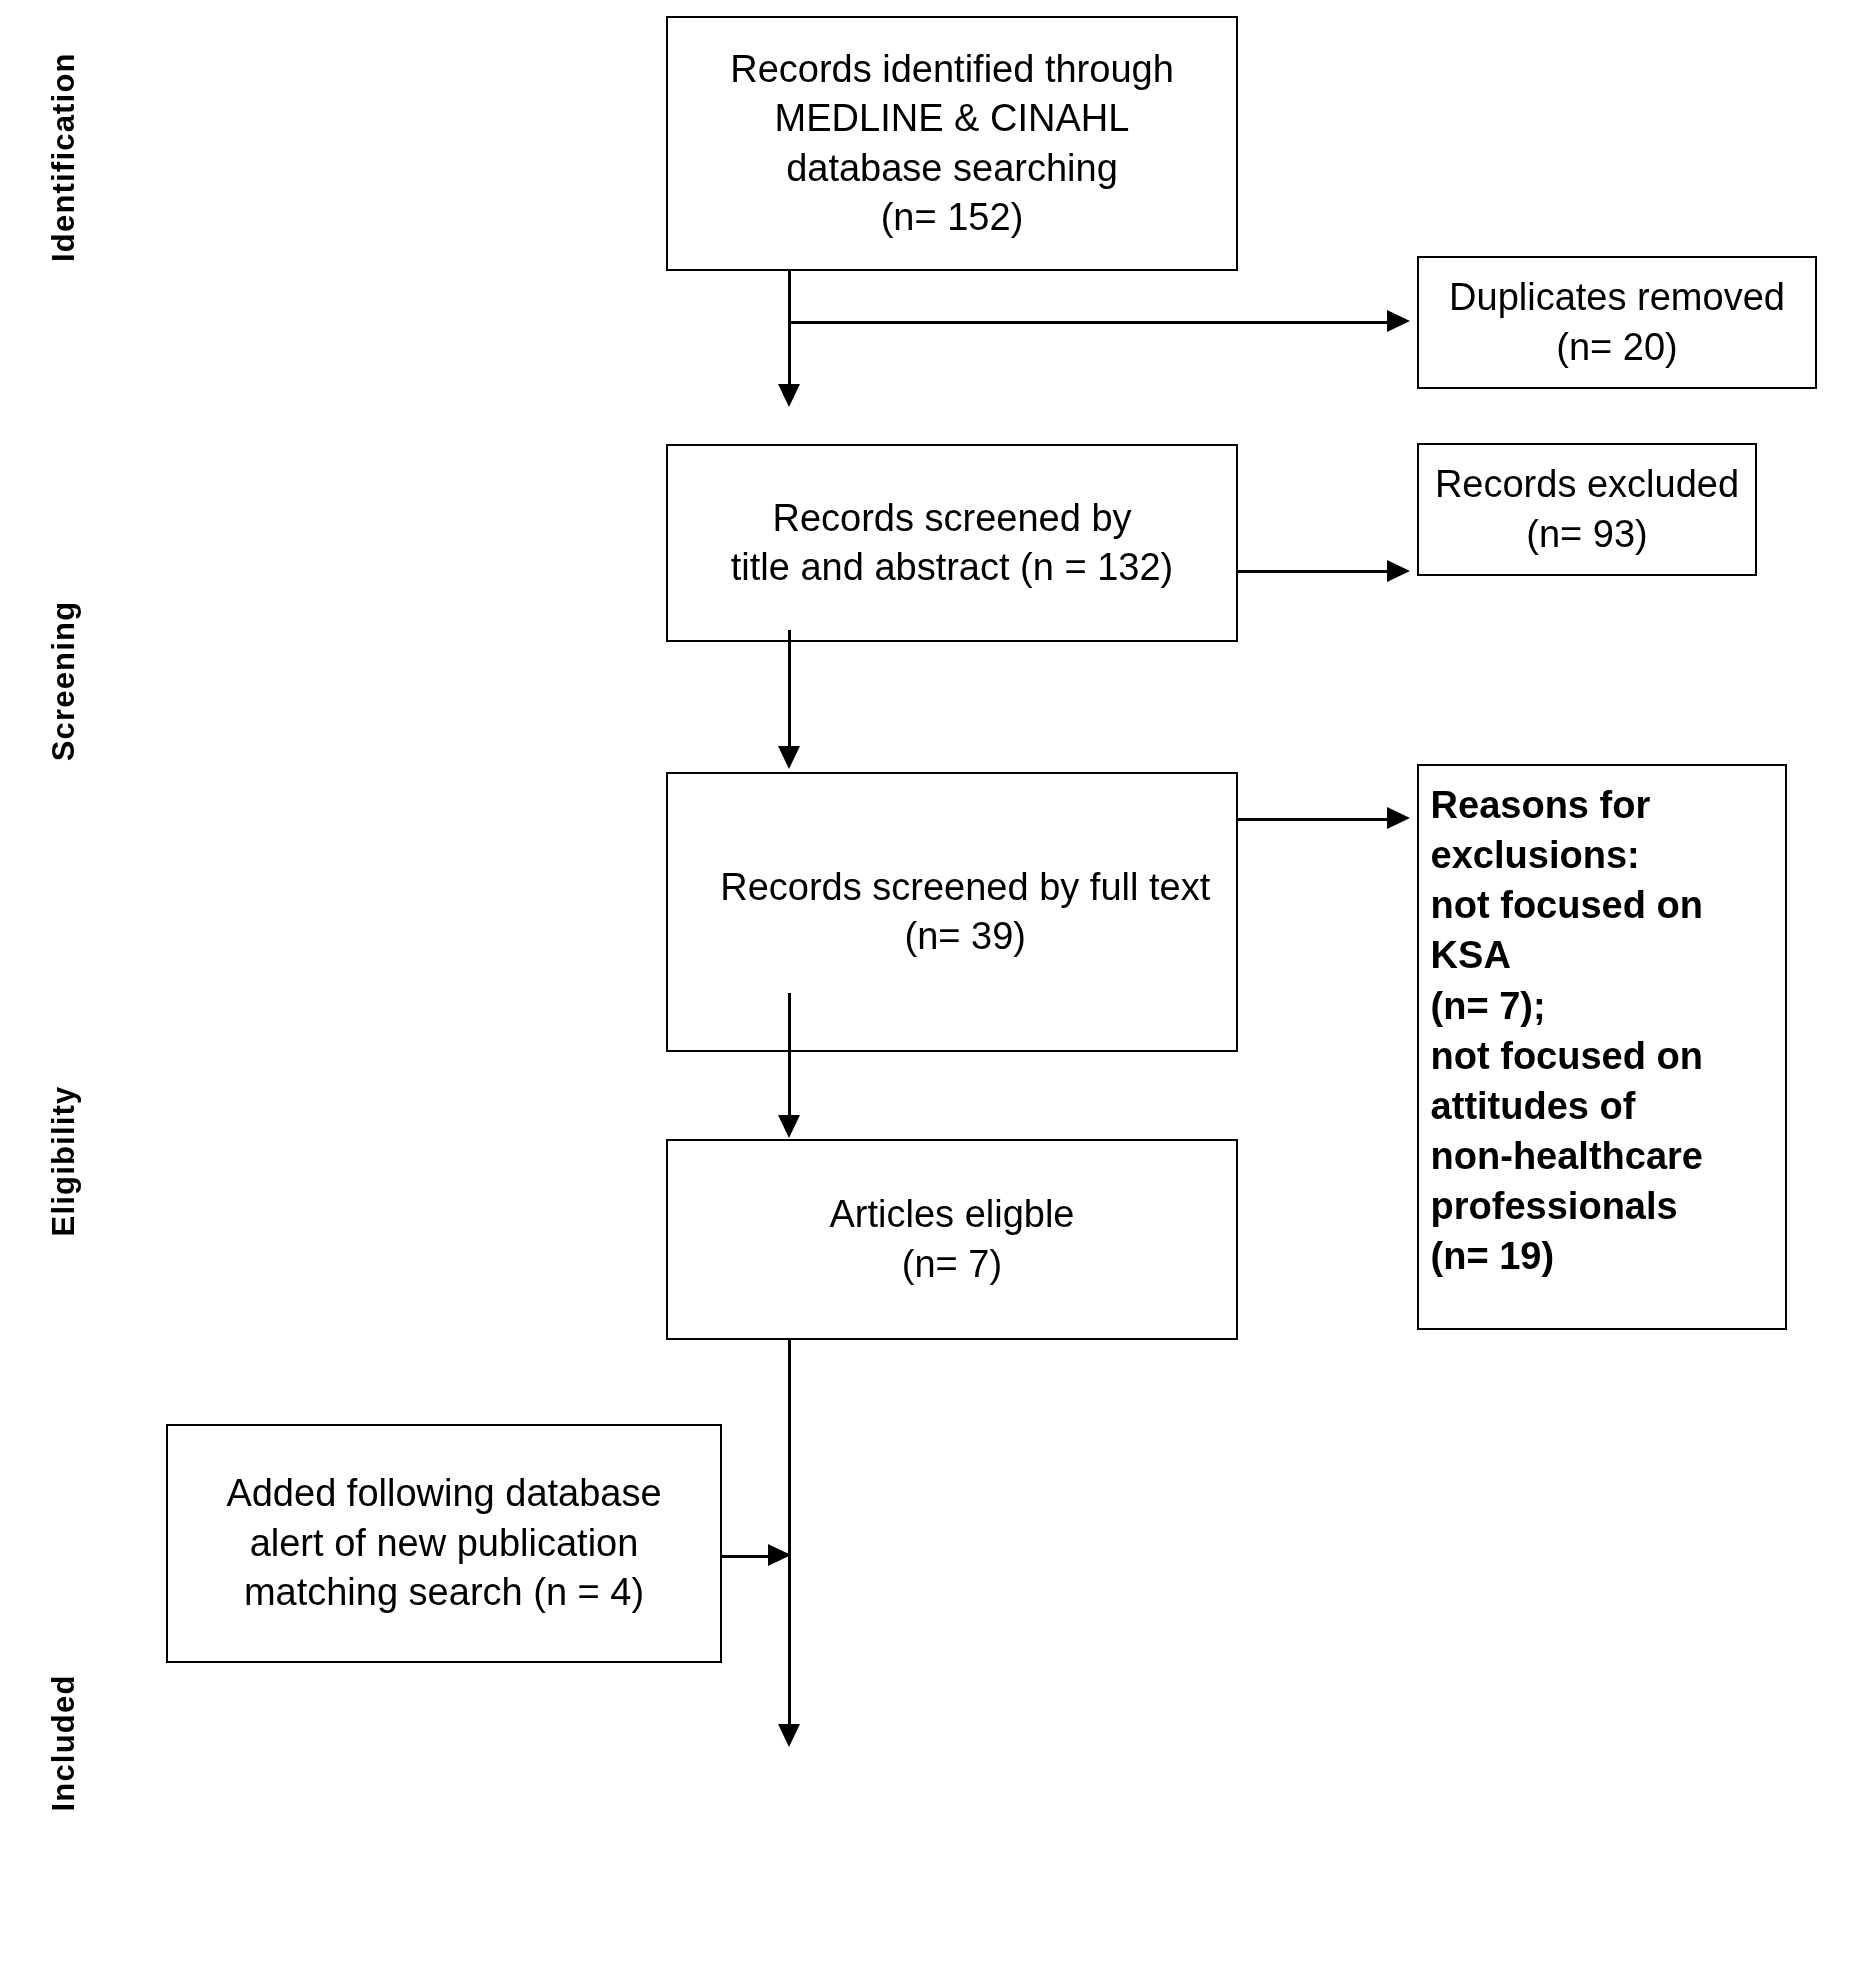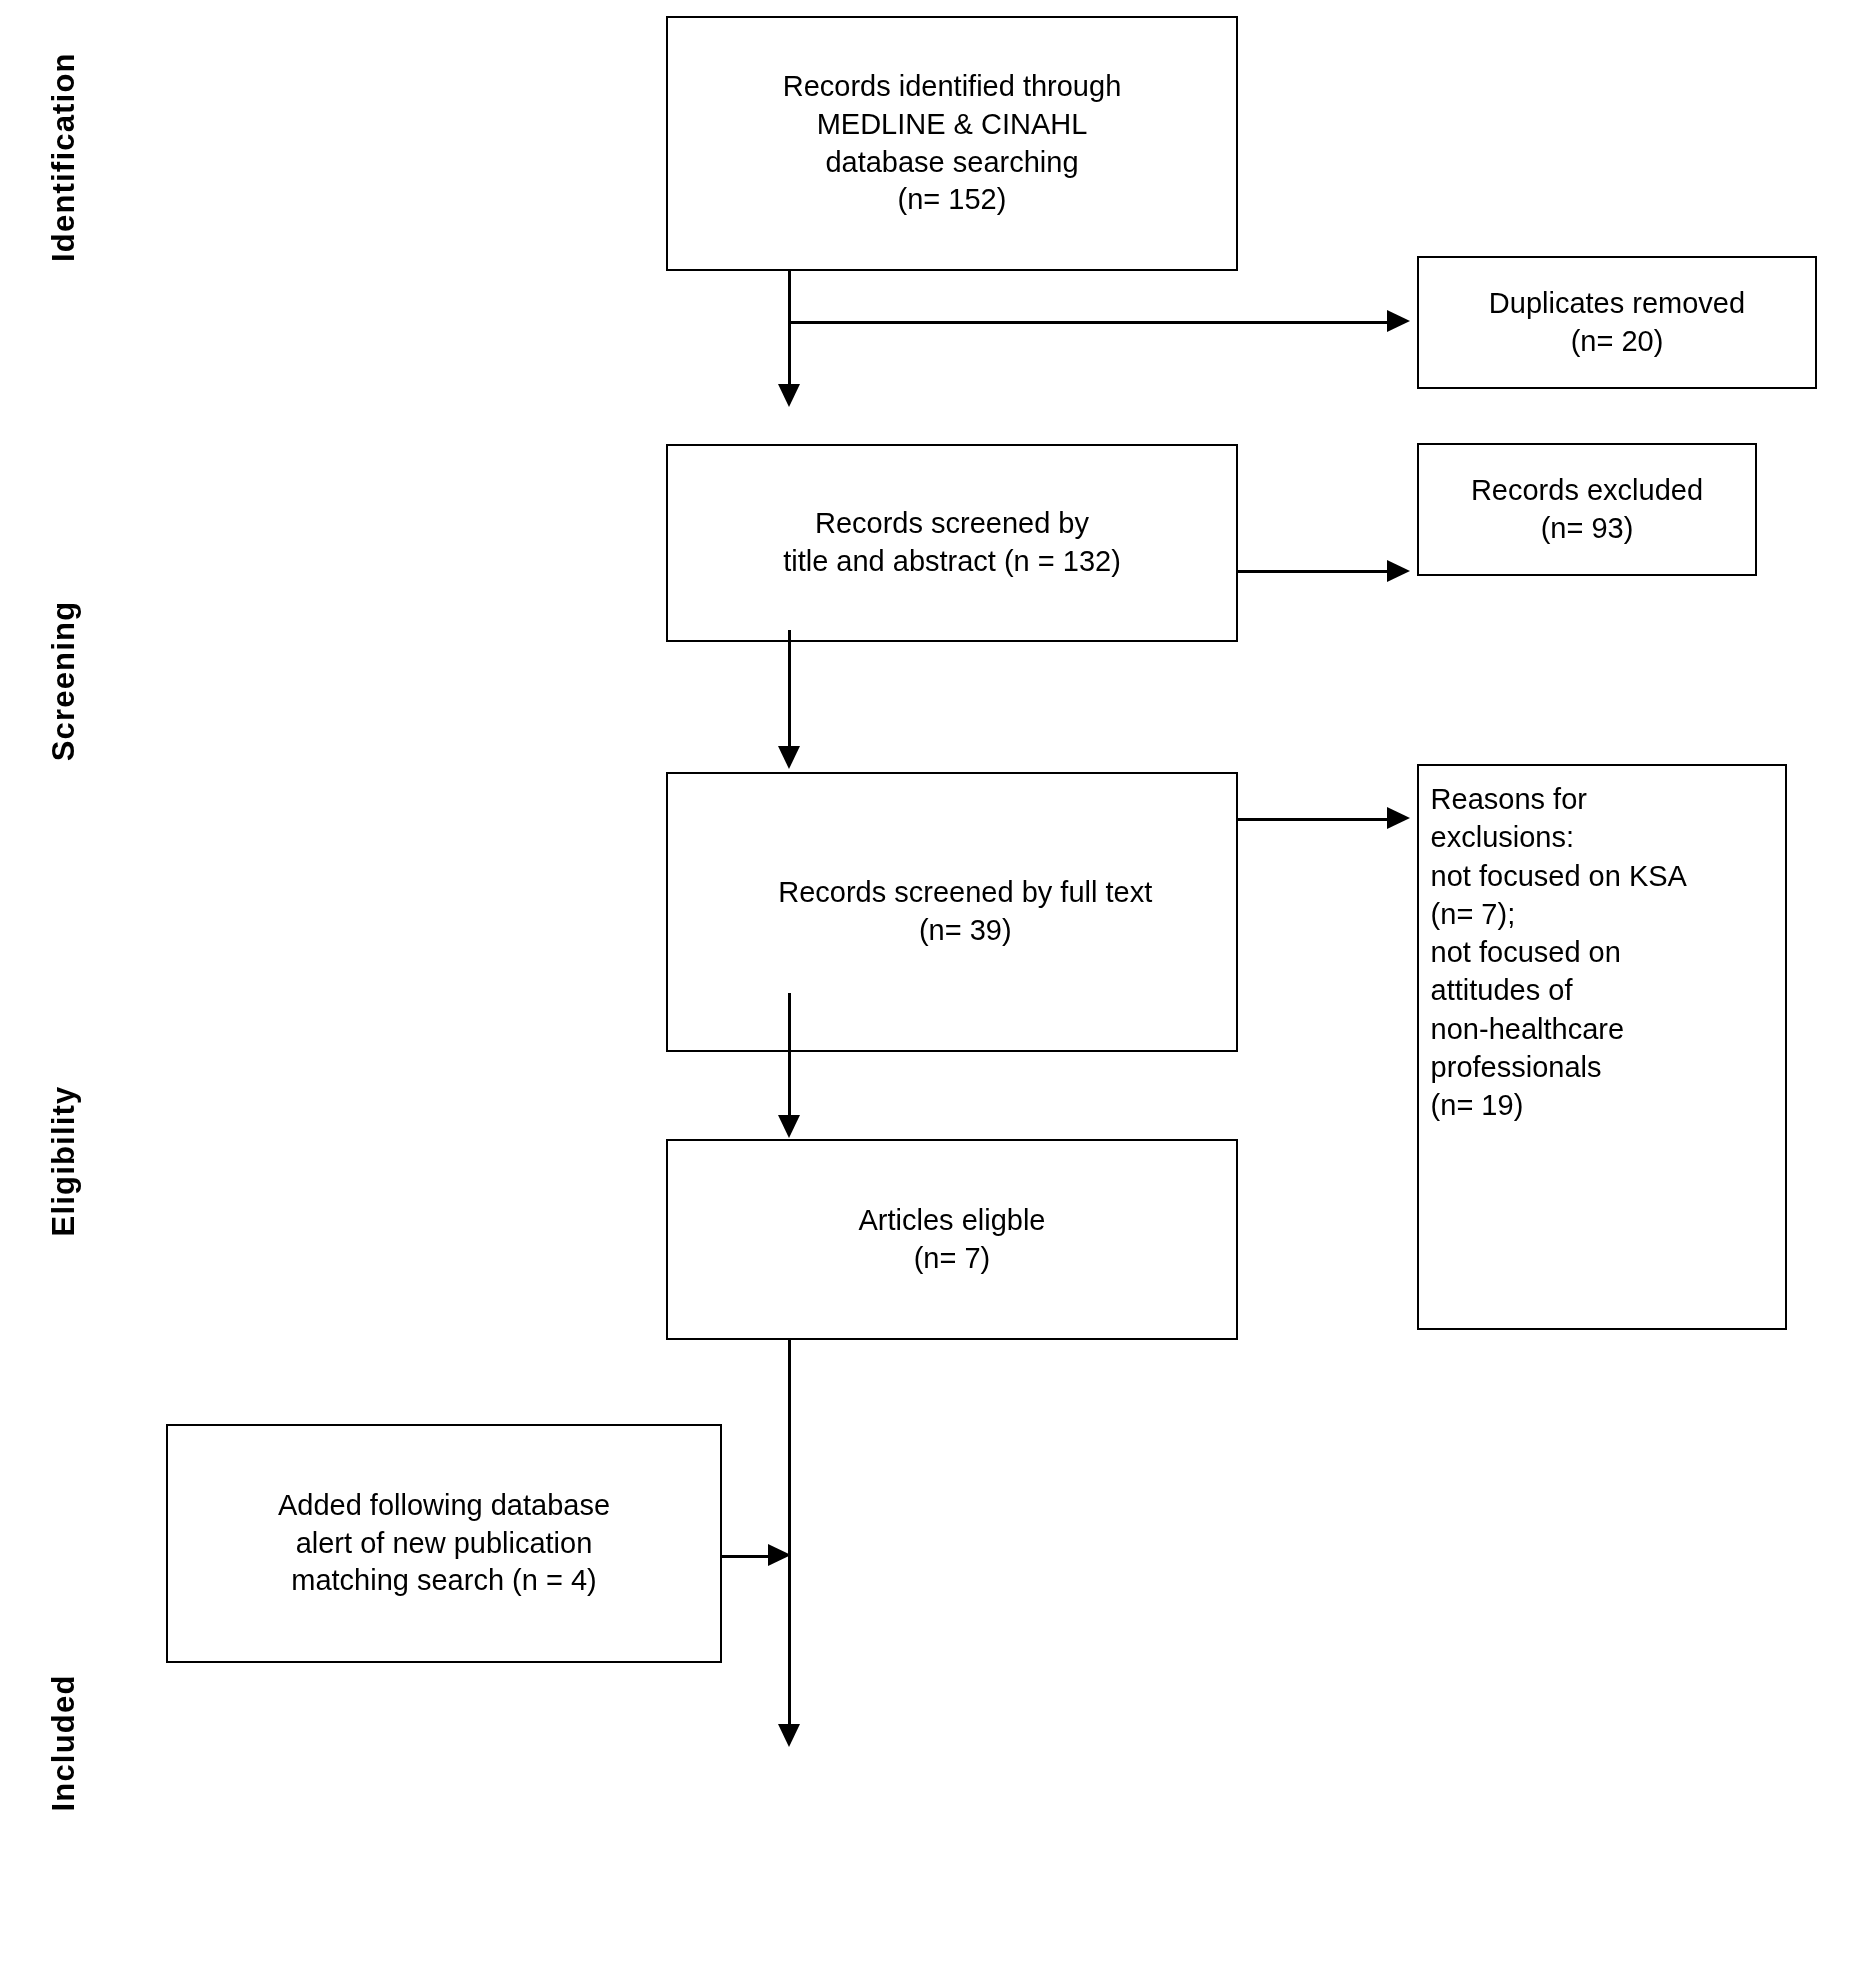--- a/index.html
+++ b/index.html
@@ -34,30 +34,31 @@
     position:absolute;
     box-sizing:border-box;
     border:2.9px solid #000000;
     background:#ffffff;
     display:flex;
     align-items:center;
     justify-content:center;
     padding:5.8px 10.5px;
   }
   .node .txt{
-    font-size:29px;
+    font-size:38px;
     line-height:1.30;
     text-align:center;
     white-space:pre-line;
     color:#000;
   }
   .node.left-align{
     align-items:flex-start;
     justify-content:flex-start;
     padding:14px 11.6px;
+    font-weight:bold;
   }
   .node.left-align .txt{
     text-align:left;
     line-height:1.32;
   }
 
   
   .vline{
     position:absolute;
     width:2.9px;

